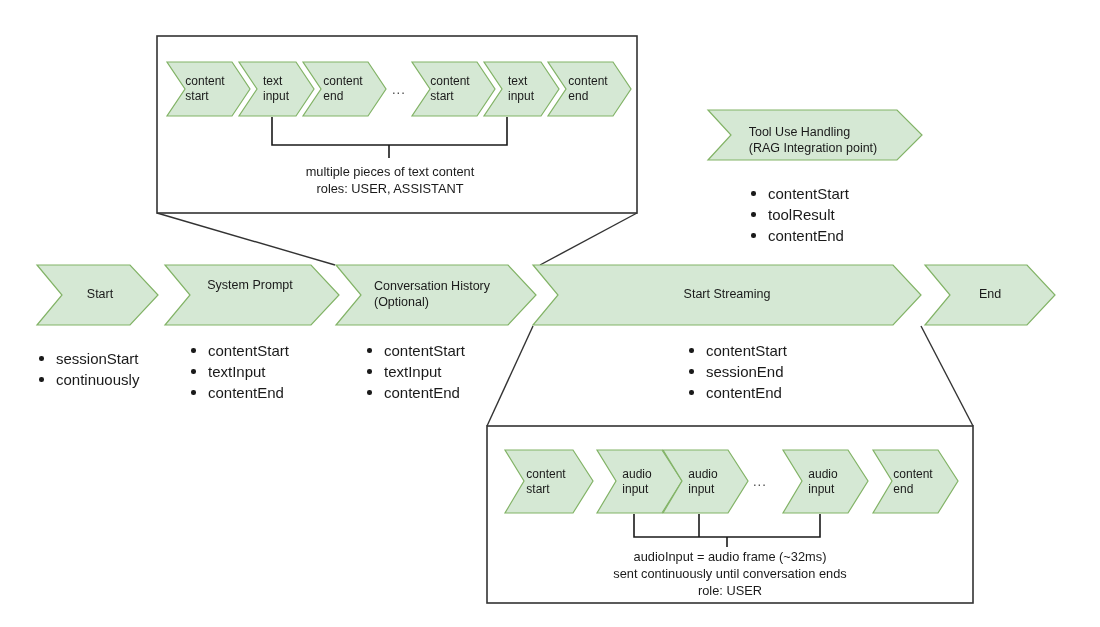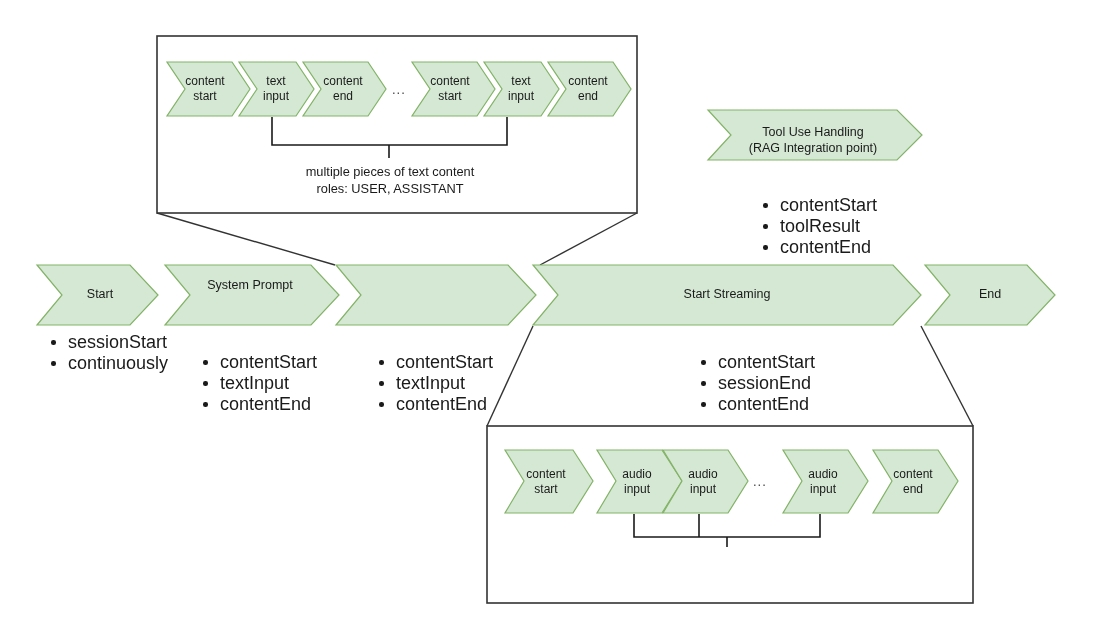--- a/index.html
+++ b/index.html
@@ -12,36 +12,35 @@
     position:relative;
   }
   #stage{position:absolute;left:0;top:0;width:1100px;height:627px;}
   .layer{position:absolute;left:0;top:0;width:1100px;height:627px;}
   svg.layer{pointer-events:none;}
 
   
   .chev-label{
     position:absolute;
     display:flex;align-items:center;justify-content:center;
-    text-align:center;
     line-height:1.25;
     pointer-events:none;
     white-space:pre-line;
   }
   .chev-label.big{font-size:12.5px;}
   .chev-label.mini{font-size:12px;}
   .chev-label.tool{font-size:12.5px;}
 
   
   .bullets{
     position:absolute;
-    font-size:18px;
+    font-size:15px;
     line-height:21px;
     list-style:none;
-    margin:16px;padding:0;
+    margin:4px;padding:0;
   }
   .bullets li{
     position:relative;
     padding-left:22px;
     white-space:nowrap;
   }
   .bullets li::before{
     content:"";
     position:absolute;
     left:5px;top:8px;
@@ -142,24 +141,26 @@
   <div class="chev-label tool" style="left:718px;top:110px;width:190px;height:62px;">Tool Use Handling
 (RAG Integration point)</div>
   <ul class="bullets" style="left:742px;top:179px;">
     <li>contentStart</li>
     <li>toolResult</li>
     <li>contentEnd</li>
   </ul>
 
   <div class="chev-label big" style="left:52px;top:265px;width:96px;height:60px;">Start</div>
   <div class="chev-label big" style="left:180px;top:265px;width:140px;height:42px;">System Prompt</div>
+  <div class="chev-label big" style="left:352px;top:265px;width:160px;height:60px;">Conversation History
+(Optional)</div>
   <div class="chev-label big" style="left:552px;top:265px;width:350px;height:60px;">Start Streaming</div>
   <div class="chev-label big" style="left:940px;top:265px;width:100px;height:60px;">End</div>
 
-  <ul class="bullets" style="left:30px;top:316px;">
+  <ul class="bullets" style="left:30px;top:344px;">
     <li>sessionStart</li>
     <li>continuously</li>
   </ul>
 
   <ul class="bullets" style="left:182px;top:336px;">
     <li>contentStart</li>
     <li>textInput</li>
     <li>contentEnd</li>
   </ul>
 
@@ -181,14 +182,17 @@
   <div class="chev-label mini" style="left:602px;top:450px;width:70px;height:63px;">audio
 input</div>
   <div class="chev-label mini" style="left:668px;top:450px;width:70px;height:63px;">audio
 input</div>
   <div class="ellipsis" style="left:753px;top:474px;">...</div>
   <div class="chev-label mini" style="left:788px;top:450px;width:70px;height:63px;">audio
 input</div>
   <div class="chev-label mini" style="left:878px;top:450px;width:70px;height:63px;">content
 end</div>
 
+  <div class="caption" style="left:570px;top:548px;width:320px;">audioInput = audio frame (~32ms)
+sent continuously until conversation ends
+role: USER</div>
 
 </div>
 
 </body></html>

